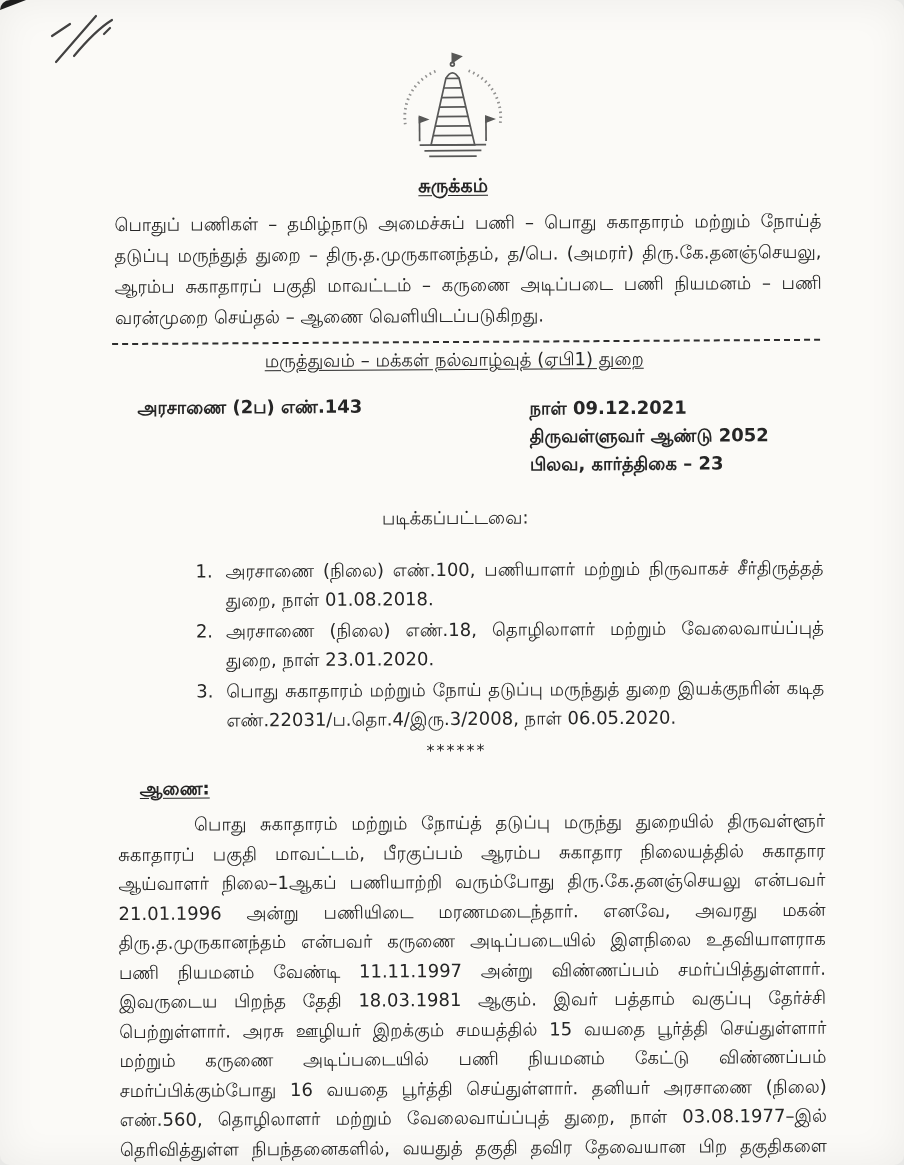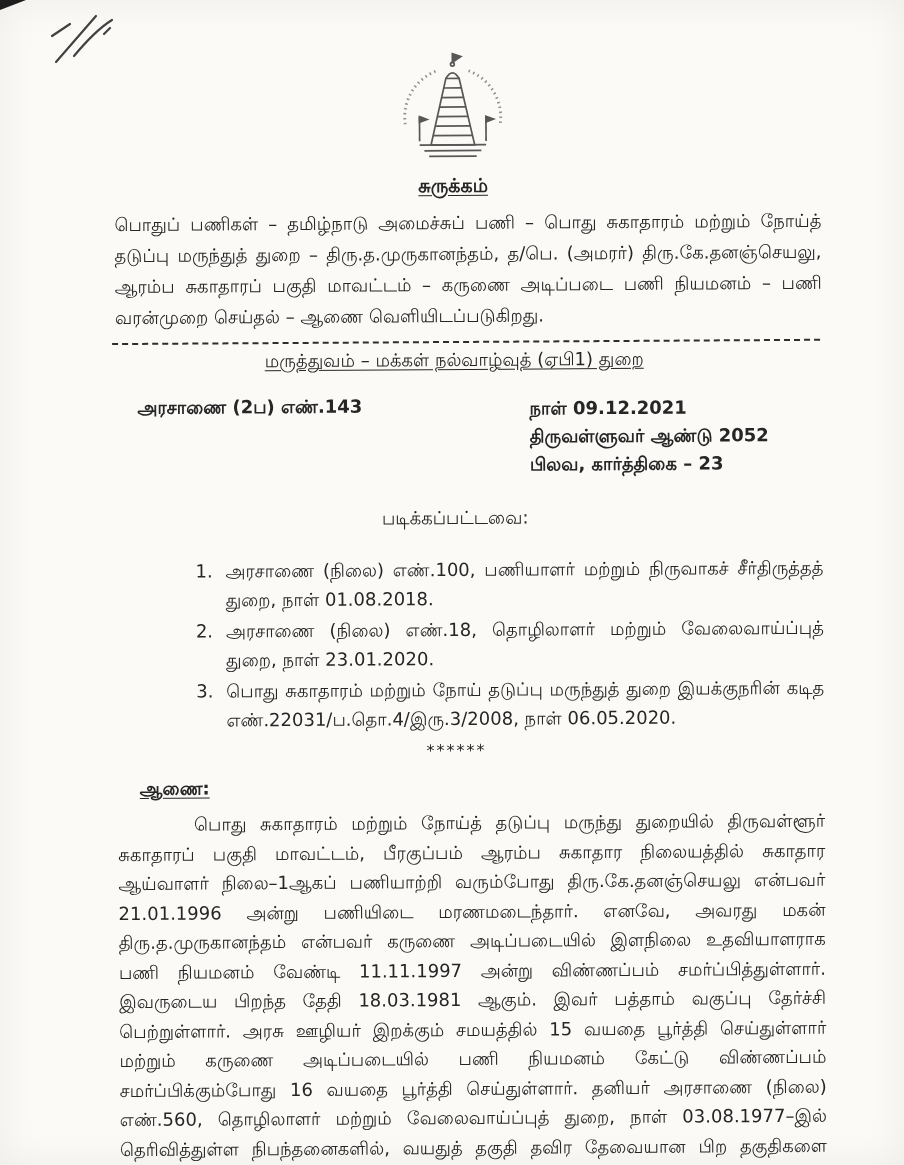--- a/index.html
+++ b/index.html
@@ -9,20 +9,21 @@
     font-family:"DejaVu Sans","Liberation Sans",sans-serif;
     overflow:hidden;
   }
   .page{
     position:relative;
     width:904px;height:1165px;
     background:#fbfaf7;
     color:#262626;
     overflow:hidden;
     box-shadow:inset 0 0 40px rgba(0,0,0,0.06);
+    border-radius:10px;
   }
   .content{
     position:absolute;
     left:0;top:0;width:904px;
     transform:rotate(-0.35deg);
     transform-origin:50% 0;
   }
   .corner-mark{
     position:absolute;left:0;top:0;width:0;height:0;
     border-top:10px solid #1d1d1d;

